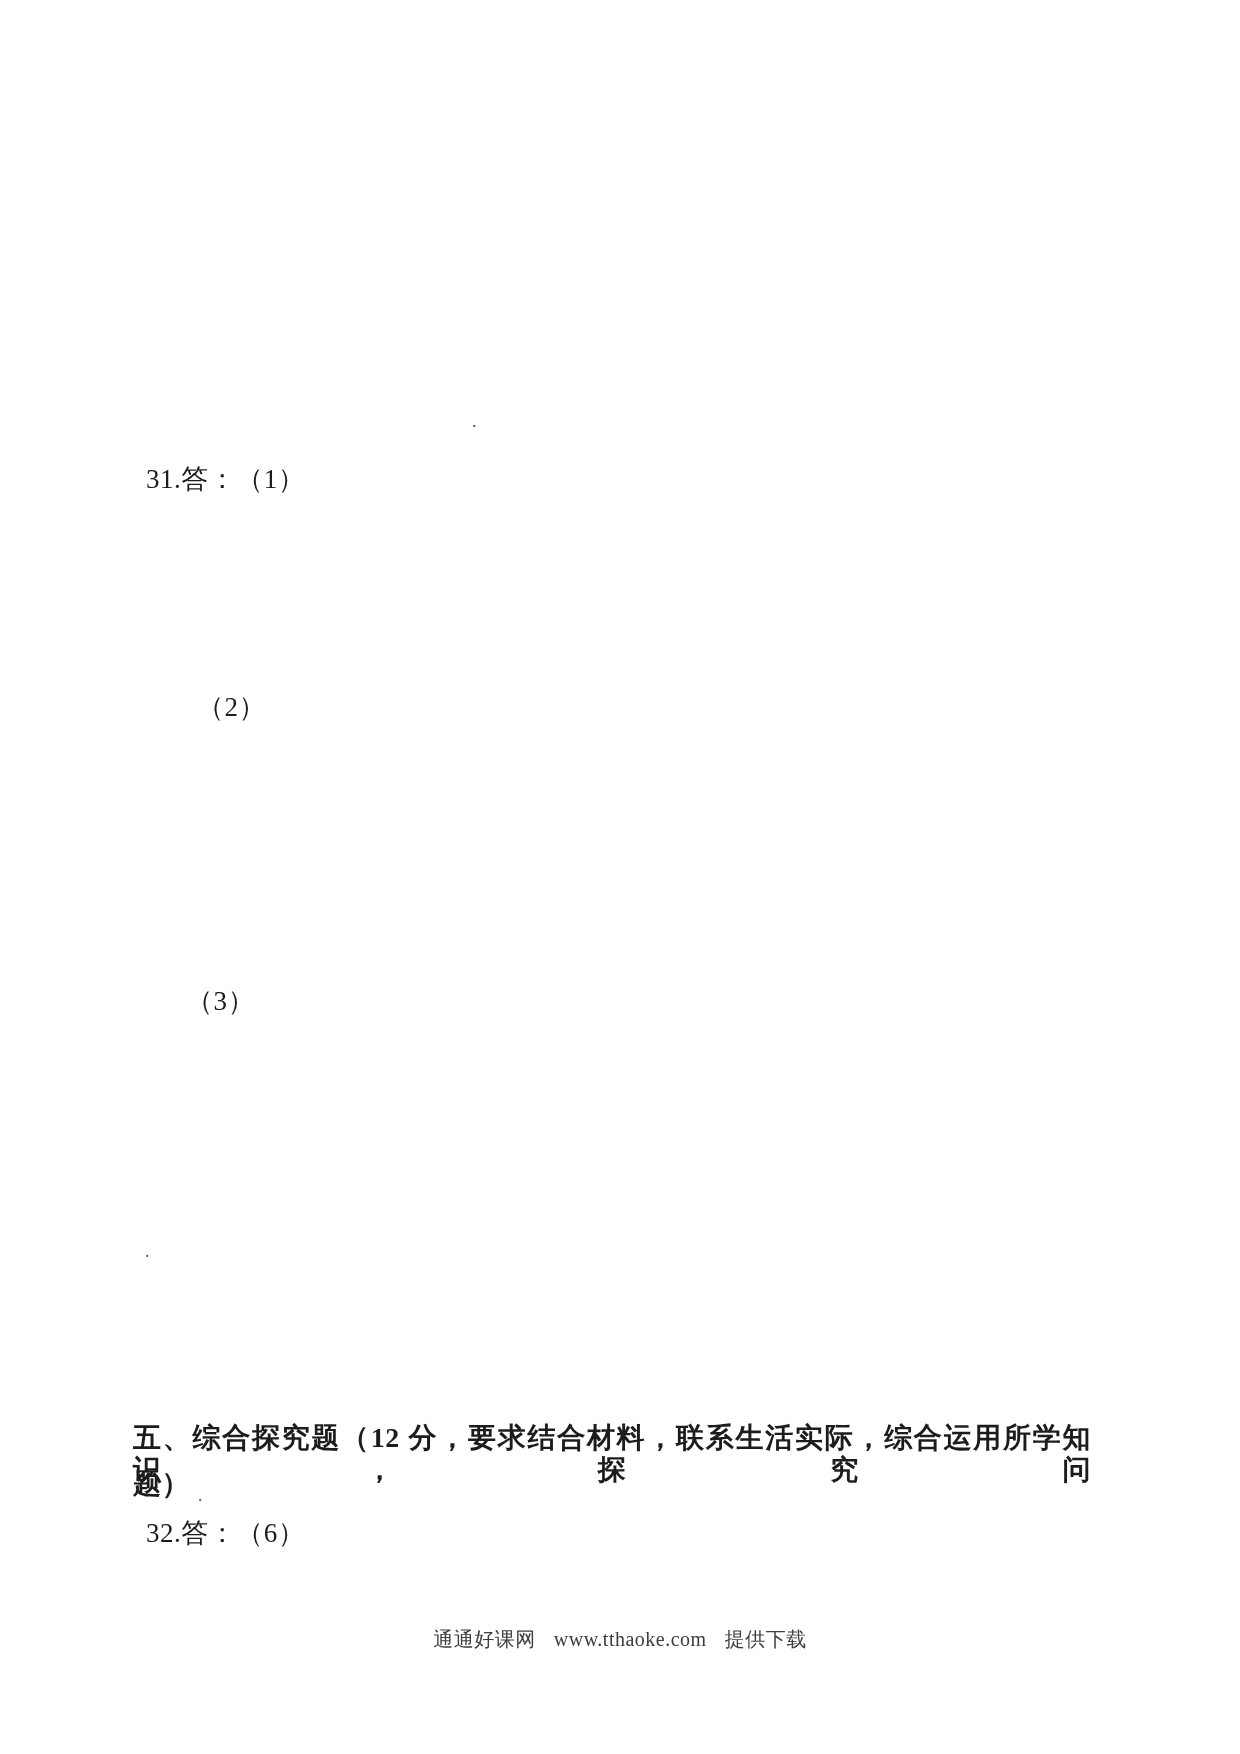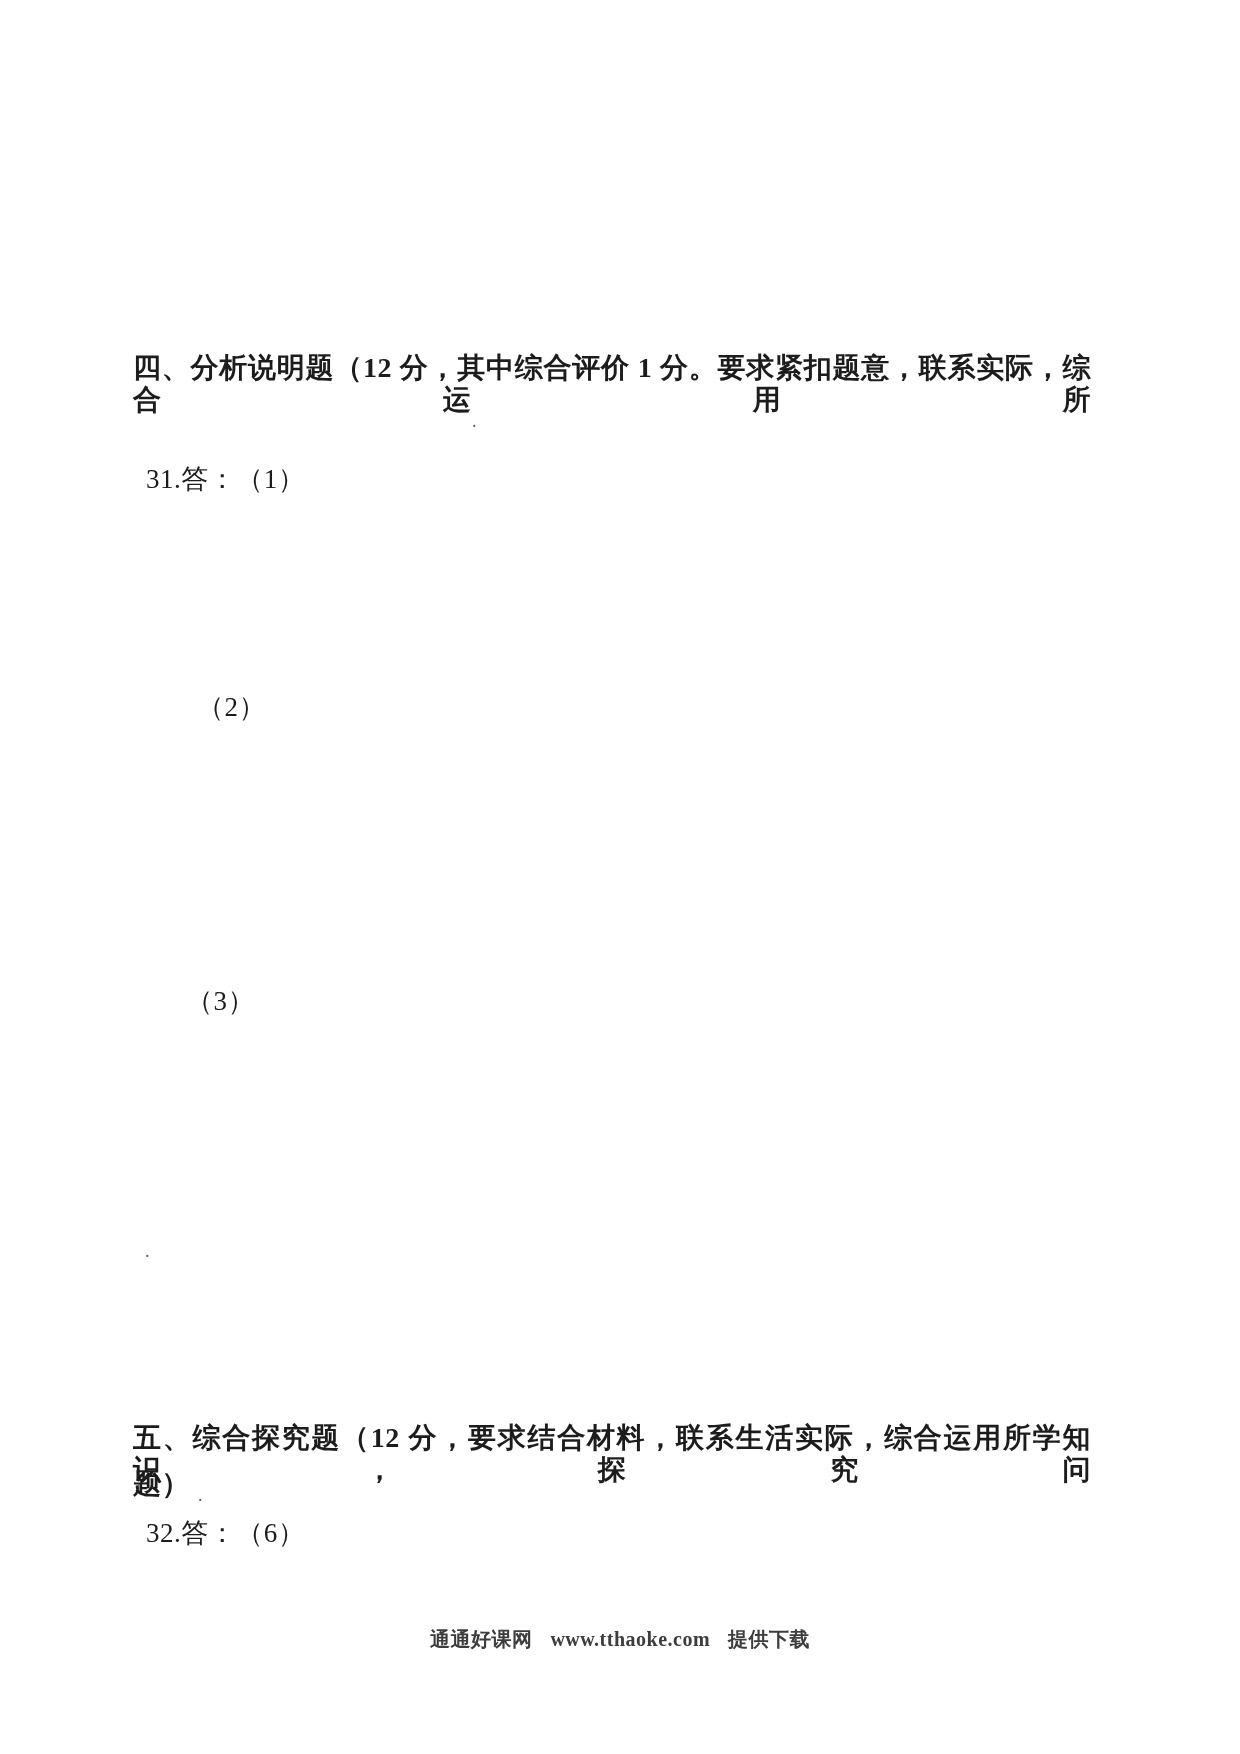--- a/index.html
+++ b/index.html
@@ -54,29 +54,27 @@
     left: 0;
     top: 1626px;
     width: 1240px;
     text-align: center;
     font-size: 20px;
     color: #3d3d3d;
     letter-spacing: 0.5px;
   }
   .footer-credit .seg {
     margin: 8px 9px;
-    font-weight: bold;
   }
 </style>
 </head>
 <body>
 
 <div class="page">
 
-  <div class="abs heading-line heading-justified" style="left:133px; top:352px;">四、分析说明题（12 分，其中综合评价 1 分。要求紧扣题意，联系实际，综合运用所</div>
 
 
   <span class="abs stray-dot" style="left:472px; top:416px;">.</span>
 
   <div class="abs body-label" style="left:146px; top:464px;">31.答：（1）</div>
 
   <div class="abs body-label" style="left:197px; top:692px;">（2）</div>
 
   <div class="abs body-label" style="left:186px; top:986px;">（3）</div>
 

